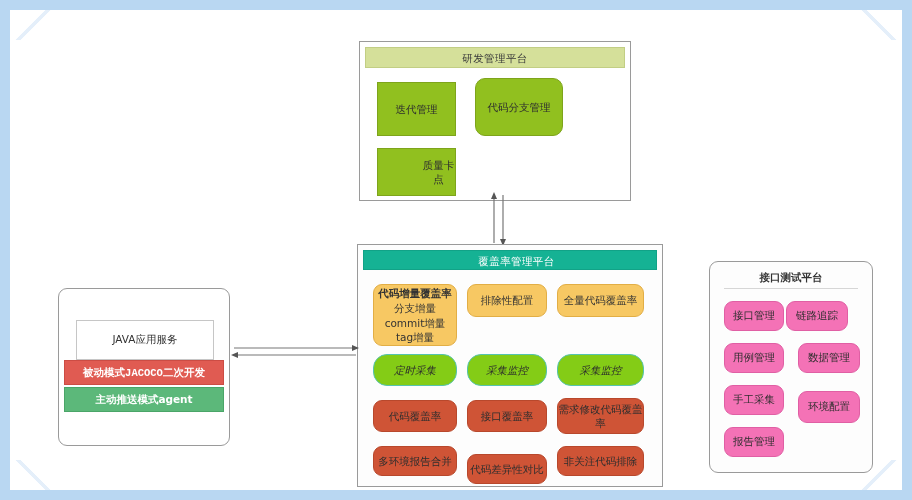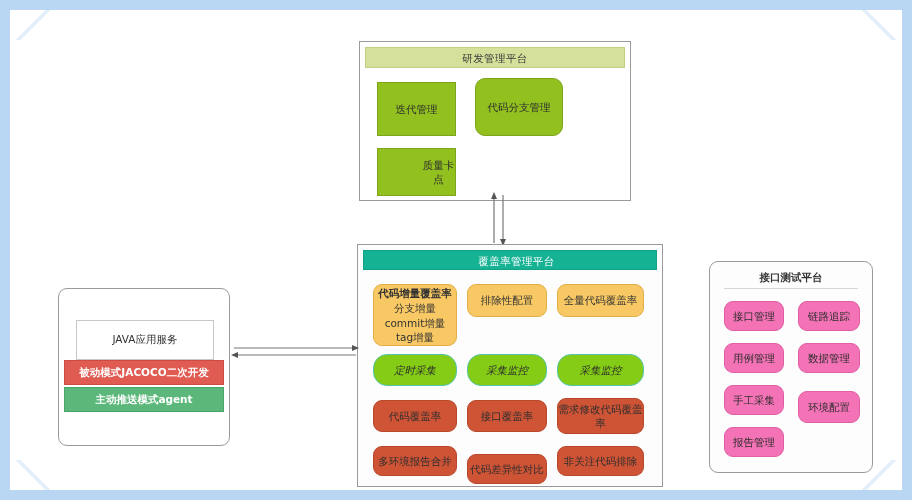--- a/index.html
+++ b/index.html
@@ -193,21 +193,21 @@
   }
   .jrow {
     position: absolute;
     box-sizing: border-box;
     display: flex;
     align-items: center;
     justify-content: center;
     font-size: 10.5px;
   }
   .jrow.white  { background: #ffffff; border: 1px solid #c6c6c6; color: #333; }
-  .jrow.red    { background: #e05b52; border: 1px solid #cc4c44; color: #ffffff; font-weight: bold; }
+  .jrow.red    { background: #e05b52; border: 1px solid #cc4c44; color: #ffffff; font-weight: bold; font-family: Liberation Mono, monospace; }
   .jrow.green  { background: #5cb87a; border: 1px solid #4aa568; color: #ffffff; font-weight: bold; }
 
   
   .conn { position: absolute; pointer-events: none; }
 </style>
 </head>
 <body>
 
 <div id="canvas">
   <div id="sheet">
@@ -287,36 +287,36 @@
         <div class="node brick" style="left:194px; top:176px; width:87px; height:30px;">
           <span>非关注代码排除</span>
         </div>
 
       </div>
     </div>
 
     <div class="panel" id="api-panel">
       <div class="panel-title">接口测试平台</div>
       <div class="rule"></div>
-      <div class="panel-body" style="height:180px;">
+      <div class="panel-body" style="height:180px;font-family:Liberation Mono, monospace;">
 
         <div class="node pink" style="left:6px;  top:12px;  width:60px; height:30px;">
           <span>接口管理</span>
         </div>
         <div class="node pink" style="left:6px;  top:54px;  width:60px; height:30px;">
           <span>用例管理</span>
         </div>
         <div class="node pink" style="left:6px;  top:96px;  width:60px; height:30px;">
           <span>手工采集</span>
         </div>
         <div class="node pink" style="left:6px;  top:138px; width:60px; height:30px;">
           <span>报告管理</span>
         </div>
 
-        <div class="node pink" style="left:80px; top:12px;  width:62px; height:30px;text-align:center;">
+        <div class="node pink" style="left:68px; top:12px;  width:62px; height:30px;text-align:center;">
           <span>链路追踪</span>
         </div>
         <div class="node pink" style="left:80px; top:54px;  width:62px; height:30px;">
           <span>数据管理</span>
         </div>
         <div class="node pink" style="left:80px; top:102px; width:62px; height:32px;">
           <span>环境配置</span>
         </div>
       </div>
     </div>

